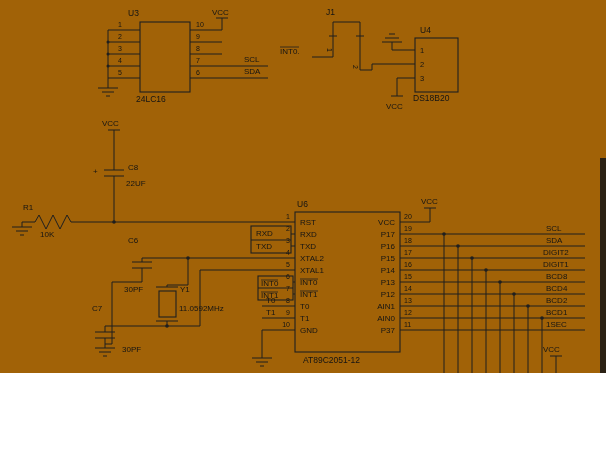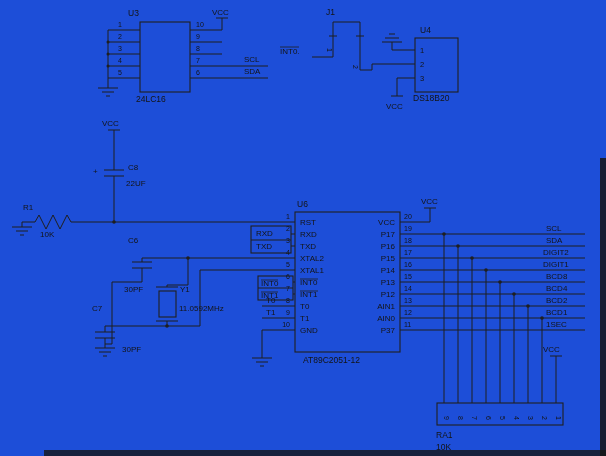--- a/index.html
+++ b/index.html
@@ -1,16 +1,16 @@
 <!DOCTYPE html>
 <html><head>
 <meta charset="utf-8">
 <style>
   html,body{margin:0;padding:0;background:#ffffff;}
-  .page{position:relative;width:606px;height:456px;background:#1d4ed8;overflow:hidden;}
+  .page{position:relative;width:606px;height:373px;background:#a16207;overflow:hidden;}
   svg{display:block;}
   text{font-family:"Liberation Sans",sans-serif;fill:#141414;}
   .t7{font-size:7px;}
   .t75{font-size:7.5px;}
   .t8{font-size:8px;}
   .t85{font-size:8.5px;}
   line,path,polyline{stroke:#1f1f1f;stroke-width:1;fill:none;}
   rect.box{stroke:#1f1f1f;stroke-width:1.1;fill:none;}
   .thin{stroke-width:0.8;}
   .dot{fill:#1f1f1f;stroke:none;}

